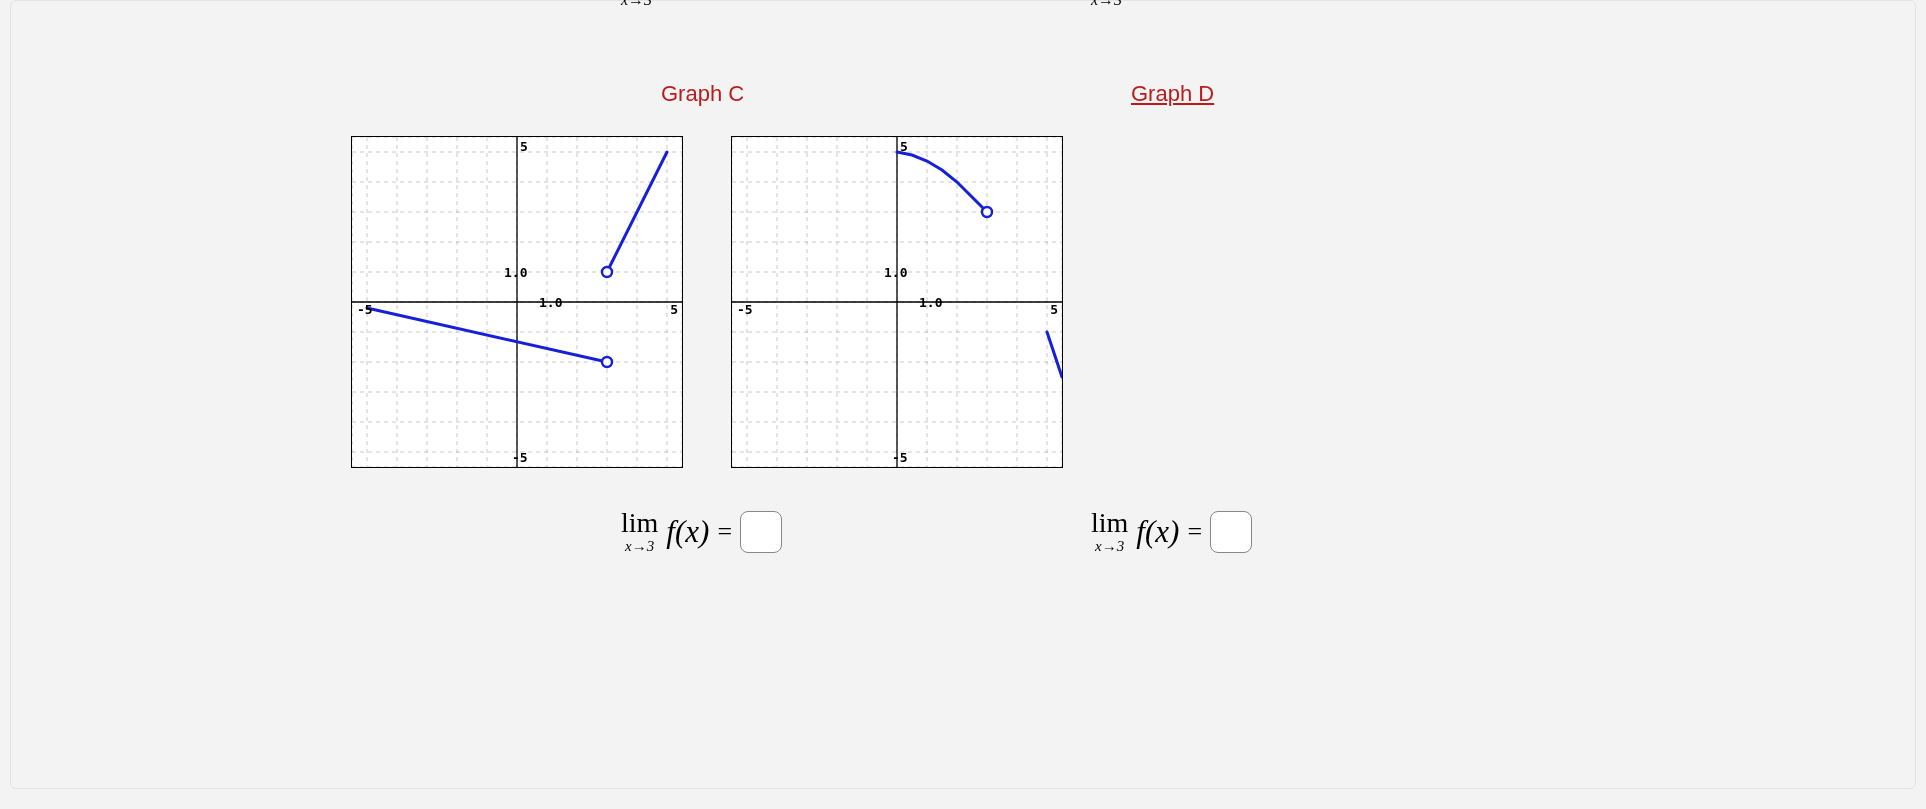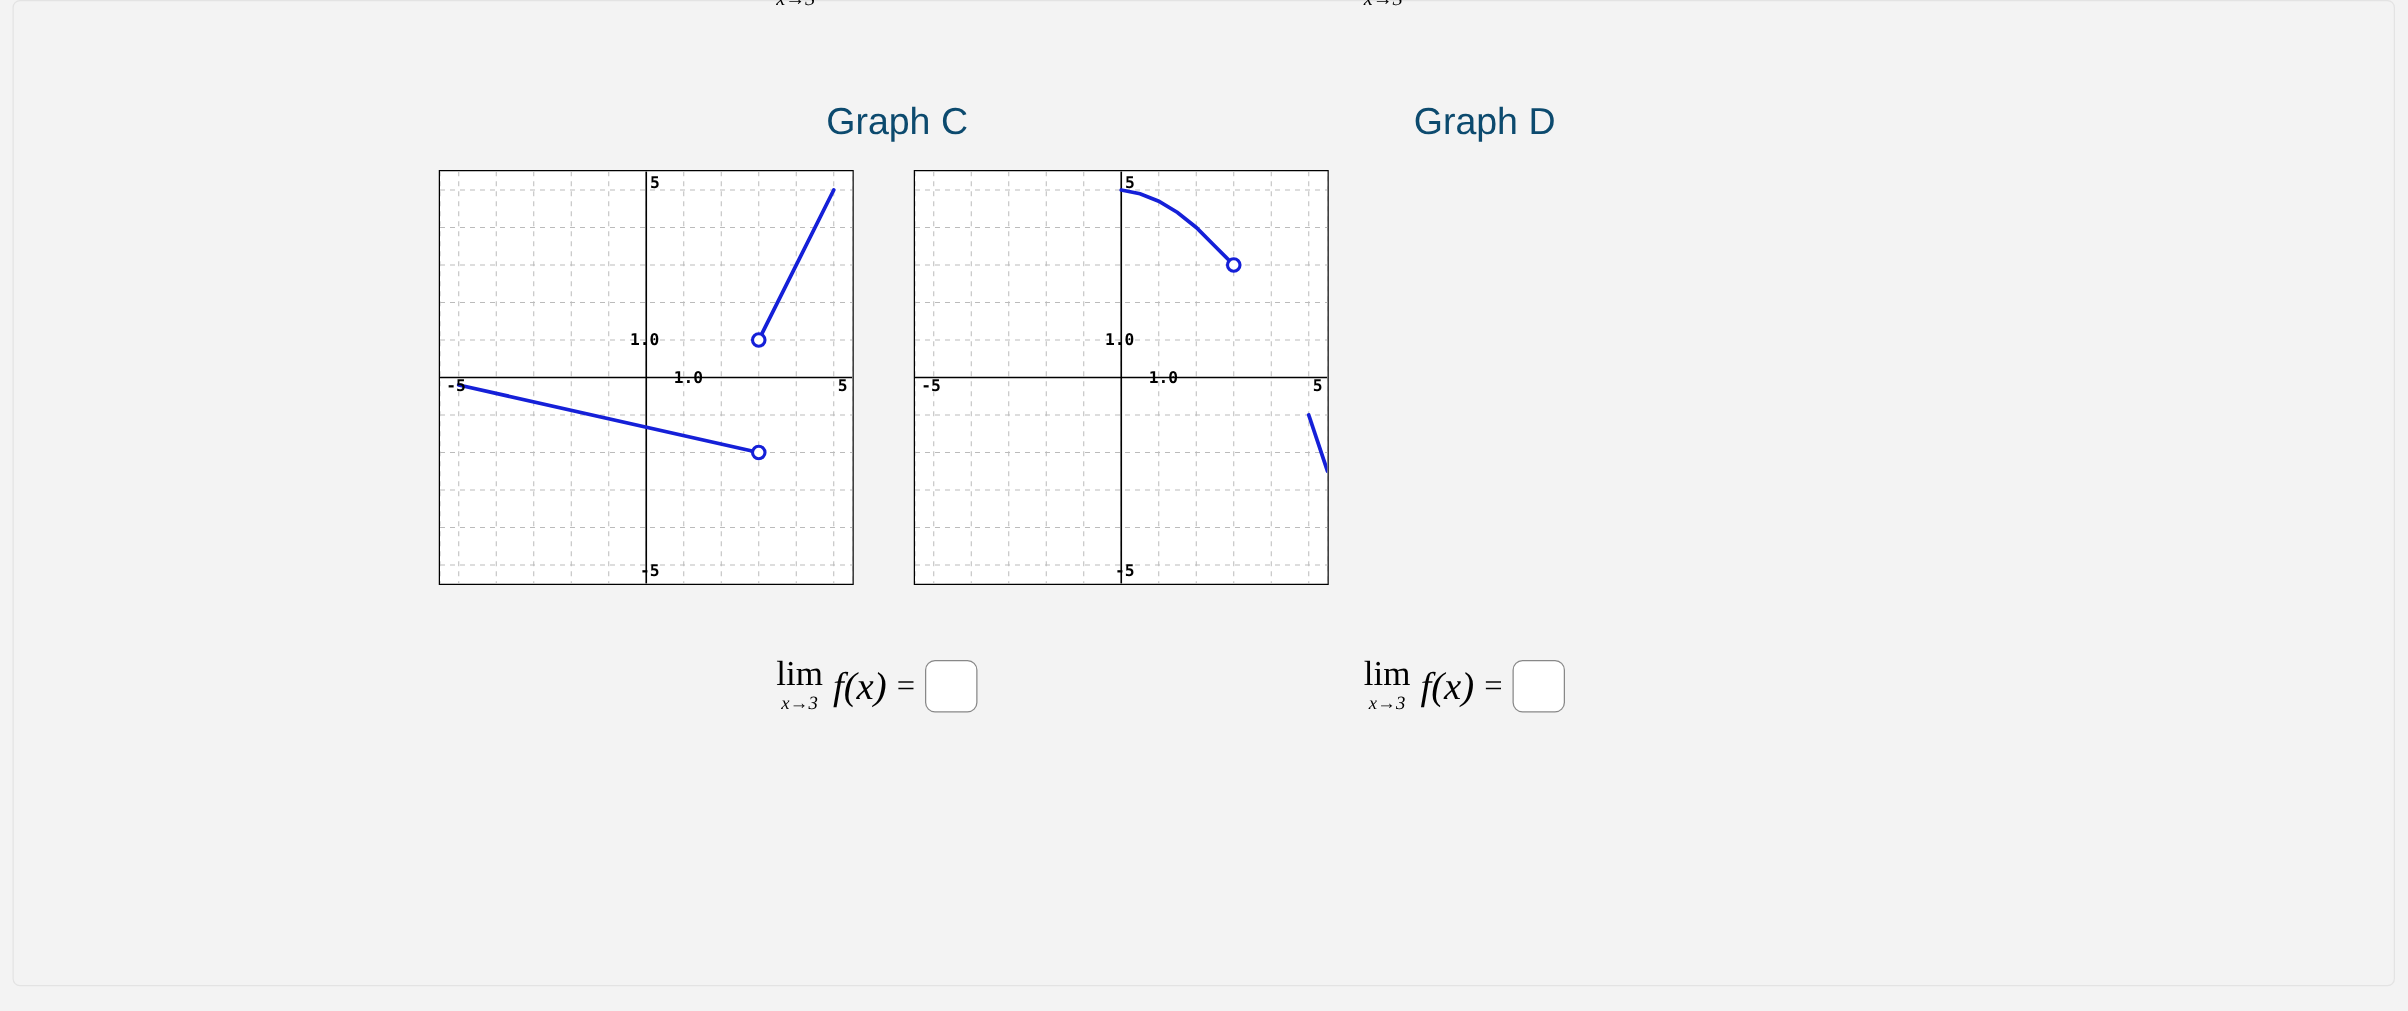--- a/index.html
+++ b/index.html
@@ -2,27 +2,27 @@
 <html><head>
 <meta charset="utf-8">
 <style>
   html,body{margin:0;padding:0;background:#f3f3f3;font-family:Arial,Helvetica,sans-serif;}
   .page{width:1926px;height:809px;position:relative;box-sizing:border-box;}
   .panel{position:absolute;left:10px;right:10px;top:0;bottom:20px;background:#f3f3f3;border:1px solid #e3e3e3;border-radius:6px;}
   .row-top{position:absolute;top:0;left:0;right:0;height:20px;}
   .top-expr{position:absolute;top:-10px;font-size:16px;font-style:italic;font-family:'Times New Roman',serif;}
   .top-expr.left{left:610px;}
   .top-expr.right{left:1080px;}
-  .title{position:absolute;top:80px;font-size:30px;color:#0c4a6e;}
+  .title{position:absolute;top:80px;font-size:22px;color:#b91c1c;}
   .title.c{left:650px;}
-  .title.d{left:1120px;}
+  .title.d{left:1120px;text-decoration:underline;}
   .graphs{position:absolute;top:135px;left:340px;display:flex;gap:48px;}
   .graph{width:330px;height:330px;background:#fff;border:1px solid #000;position:relative;overflow:hidden;}
   svg.plot{position:absolute;inset:0;}
-  .limit-row{position:absolute;top:525px;display:flex;align-items:center;gap:2px;font-family:'Times New Roman',serif;}
+  .limit-row{position:absolute;top:508px;display:flex;align-items:center;gap:2px;font-family:'Times New Roman',serif;}
   .limit-row.c{left:610px;}
   .limit-row.d{left:1080px;}
   .lim-block{position:relative;display:inline-block;margin-right:6px;}
   .lim-top{font-size:28px;display:block;text-align:center;line-height:1;}
   .lim-sub{font-size:15px;display:block;text-align:center;line-height:1;margin-top:2px;font-style:italic;}
   .fx{font-size:31px;font-style:italic;margin-right:4px;}
   .eq{font-size:26px;margin:0 6px 0 2px;}
   .answer-box{width:40px;height:40px;border:1.5px solid #888;border-radius:8px;background:#fff;font-size:20px;text-align:center;padding:0;}
   .texlbl{position:absolute;font-size:13px;font-family:monospace;font-weight:bold;color:#000;user-select:none;}
 </style>

